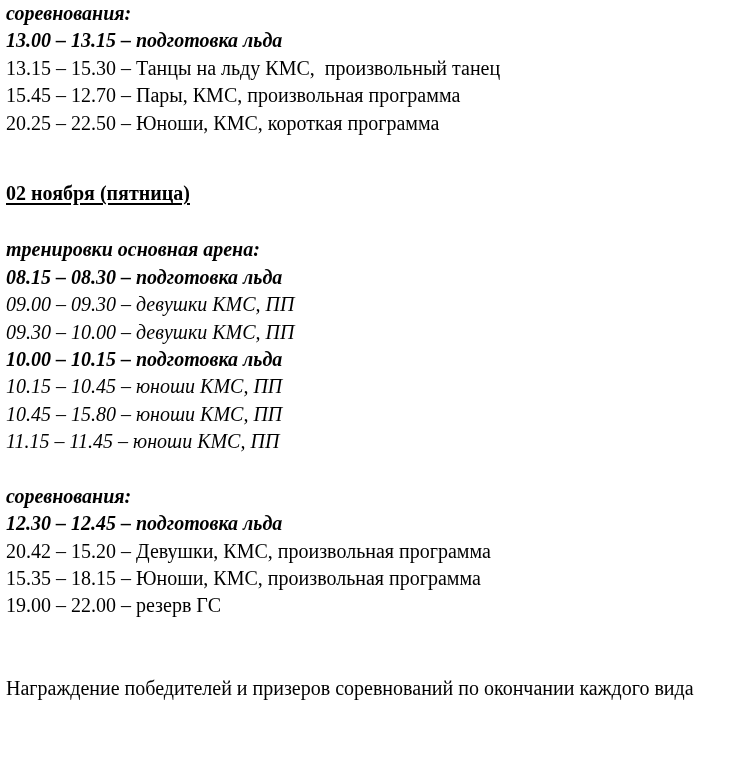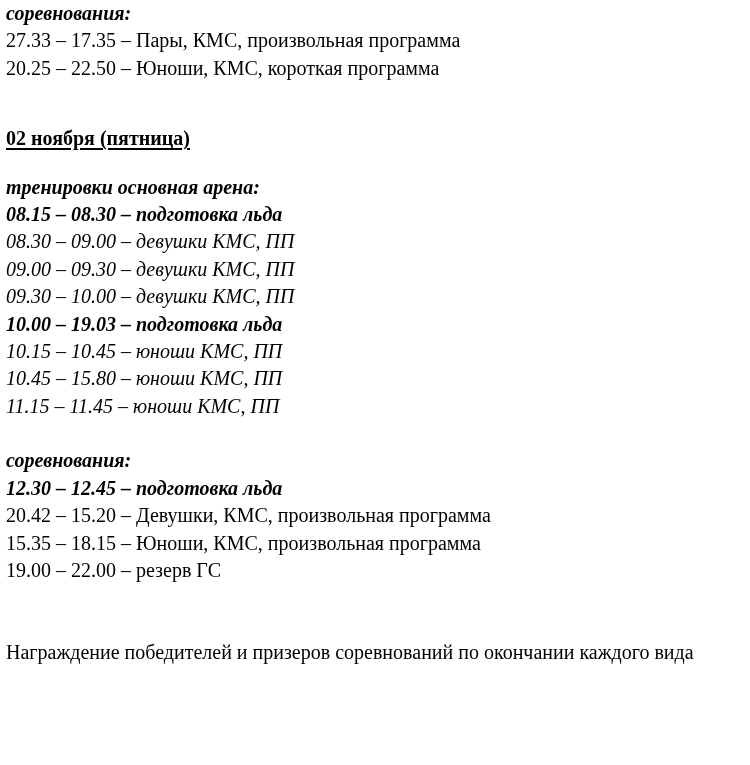--- a/index.html
+++ b/index.html
@@ -40,44 +40,45 @@
   }
   .day-heading {
     margin-top: 43px !important;
     font-weight: bold;
   }
   .day-heading span {
     text-decoration: underline;
     text-decoration-thickness: 2px;
     text-underline-offset: 3px;
   }
-  .sec-training   { margin-top: 21px; }
+  .sec-training   { margin-top: 29px; }
   .sec-comp2      { margin-top: 27px; }
   .footer-note    { margin-top: 55px !important; }
 </style>
 </head>
 <body>
 
 <div class="doc">
 
   <section>
     <p class="bi">соревнования:</p>
-    <p class="rg">27.33 – 17.35 – Пары, КМС, произвольная программа</p>
+    <p class="bi">13.00 – 13.15 – подготовка льда</p>
+    <p class="rg">13.15 – 15.30 – Танцы на льду КМС,  произвольный танец</p>
+    <p class="rg">15.45 – 12.70 – Пары, КМС, произвольная программа</p>
     <p class="rg">20.25 – 22.50 – Юноши, КМС, короткая программа</p>
   </section>
 
   <p class="day-heading"><span>02 ноября (пятница)</span></p>
 
   <section class="sec-training">
     <p class="bi">тренировки основная арена:</p>
     <p class="bi">08.15 – 08.30 – подготовка льда</p>
-    <p class="it">08.30 – 09.00 – девушки КМС, ПП</p>
     <p class="it">09.00 – 09.30 – девушки КМС, ПП</p>
     <p class="it">09.30 – 10.00 – девушки КМС, ПП</p>
-    <p class="bi">10.00 – 19.03 – подготовка льда</p>
+    <p class="bi">10.00 – 10.15 – подготовка льда</p>
     <p class="it">10.15 – 10.45 – юноши КМС, ПП</p>
     <p class="it">10.45 – 15.80 – юноши КМС, ПП</p>
     <p class="it">11.15 – 11.45 – юноши КМС, ПП</p>
   </section>
 
   <section class="sec-comp2">
     <p class="bi">соревнования:</p>
     <p class="bi">12.30 – 12.45 – подготовка льда</p>
     <p class="rg">20.42 – 15.20 – Девушки, КМС, произвольная программа</p>
     <p class="rg">15.35 – 18.15 – Юноши, КМС, произвольная программа</p>

